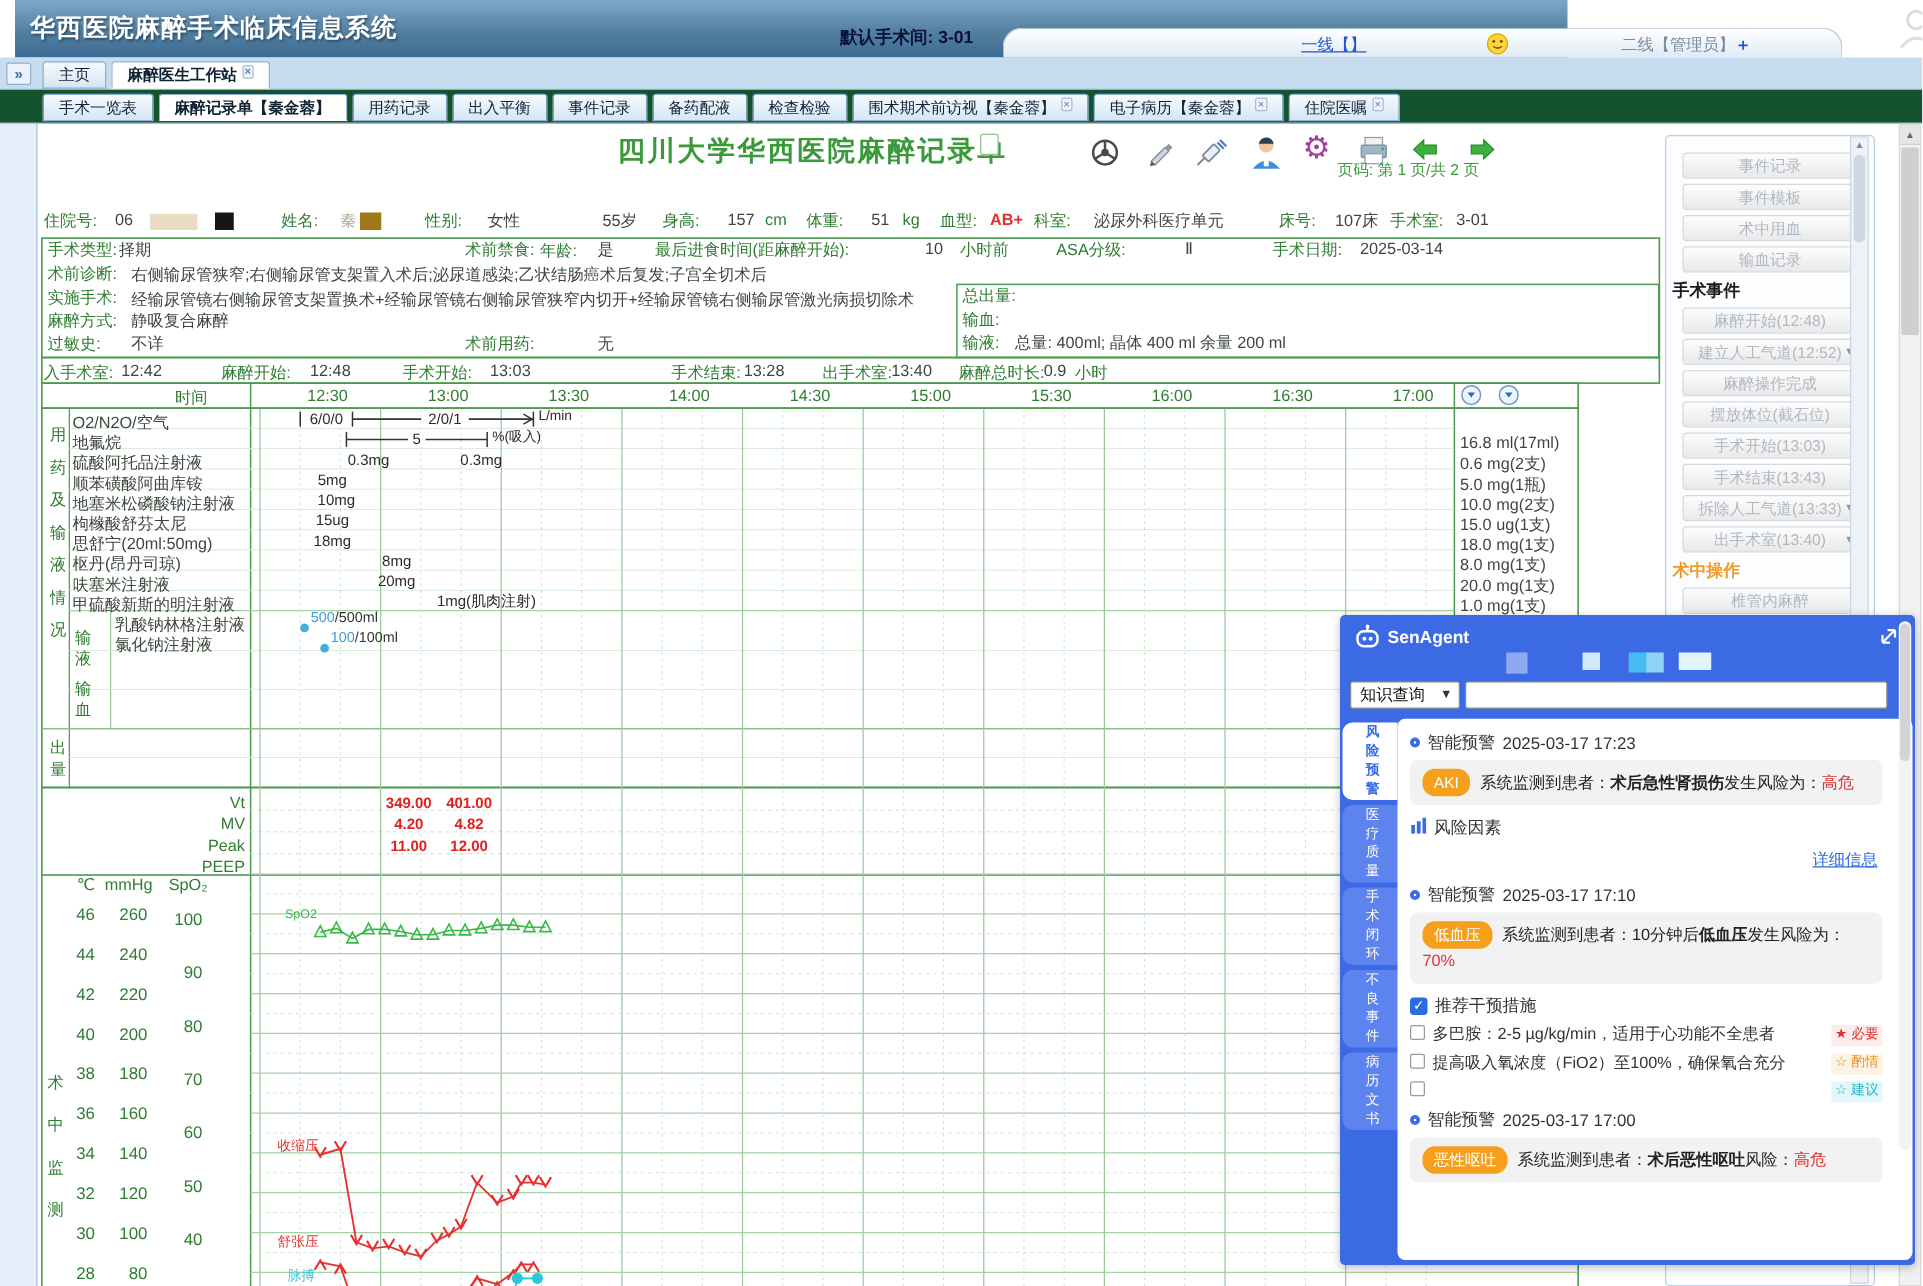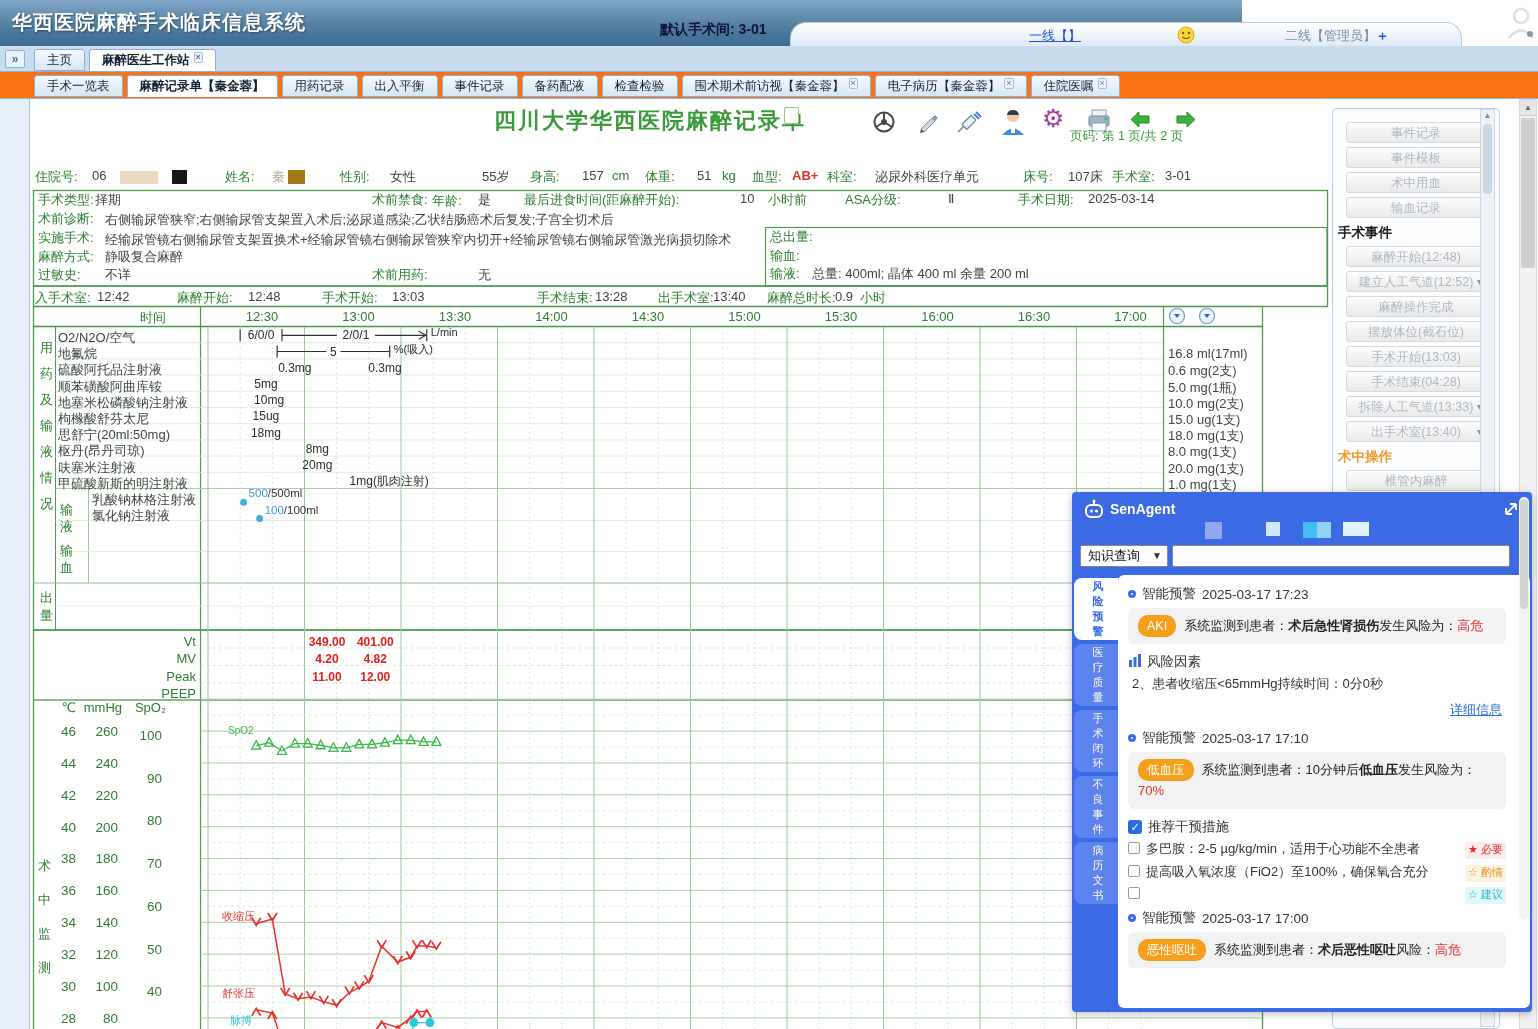--- a/index.html
+++ b/index.html
@@ -1,35 +1,35 @@
 <!DOCTYPE html>
 <html><head>
 <meta charset="utf-8">
 <style>
   html,body{margin:0;padding:0;overflow:hidden;background:#fff;}
   *{box-sizing:border-box;}
   .screen{position:relative;width:1538px;height:1029px;overflow:hidden;
           font-family:"Liberation Sans","DejaVu Sans",sans-serif;background:#fff;}
   
-  .titlebar{position:absolute;left:0;top:0;width:1242px;height:46px;
+  .titlebar{position:absolute;left:12px;top:0;width:1242px;height:46px;
             background:linear-gradient(180deg,#7fa6c9 0%,#54809f 55%,#3c6b94 100%);}
   .app-title{position:absolute;left:12px;top:9px;color:#fff;font-size:20px;font-weight:bold;letter-spacing:1px;text-shadow:1px 1px 2px #2a4a66;}
   .room-label{position:absolute;left:660px;top:21px;color:#0d1038;font-size:14px;font-weight:bold;}
   .userstrip{position:absolute;left:790px;top:22px;width:672px;height:24px;
              background:linear-gradient(180deg,#ffffff,#dfeaf5);border:1px solid #b9cde1;border-bottom:none;
              border-radius:16px 16px 0 0;}
   .userstrip a{position:absolute;top:4px;font-size:13px;cursor:pointer;white-space:nowrap;}
   .line1{left:238px;color:#2255cc;text-decoration:underline;}
   .line2{left:494px;color:#7a8ba0;text-decoration:none;}
   .line2 b{color:#1a55e0;}
   .smiley{position:absolute;left:386px;top:3px;}
   .person-icon{position:absolute;left:1506px;top:6px;}
   
   .tabrow1{position:absolute;left:0;top:46px;width:1538px;height:26px;background:#c7dcef;border-bottom:1px solid #8fb0d4;}
-  .tabrow2{position:absolute;left:0;top:72px;width:1538px;height:27px;background:#f97316;border-bottom:1px solid #9ab6d6;}
+  .tabrow2{position:absolute;left:0;top:72px;width:1538px;height:27px;background:#14532d;border-bottom:1px solid #9ab6d6;}
   .collapse-btn{position:absolute;left:5px;top:4px;width:20px;height:18px;background:#eaf3fc;border:1px solid #8fb0d4;
                 color:#3a6ea5;font-weight:bold;font-size:12px;text-align:center;line-height:16px;border-radius:2px;cursor:pointer;}
   .tabs{position:absolute;left:34px;top:3px;display:flex;gap:4px;}
   .tab{position:relative;height:22px;line-height:21px;padding:0 12px;font-size:12.5px;color:#123;
        background:linear-gradient(180deg,#f5fafe,#d5e6f5);border:1px solid #8fb0d4;border-radius:3px 3px 0 0;cursor:pointer;white-space:nowrap;}
   .tab.active{background:#fff;font-weight:bold;border-bottom-color:#fff;}
   .closex{font-size:9px;color:#5577aa;border:1px solid #aabbd4;background:#eef4fb;border-radius:2px;
           padding:0 1px;margin-left:4px;vertical-align:top;line-height:9px;display:inline-block;margin-top:2px;}
   
   #doc{position:absolute;left:0;top:99px;width:1538px;height:930px;background:#fff;z-index:1;}
@@ -525,21 +525,21 @@
       <div class="sbtn"><span>事件记录</span></div>
       <div class="sbtn"><span>事件模板</span></div>
       <div class="sbtn"><span>术中用血</span></div>
       <div class="sbtn"><span>输血记录</span></div>
       <div class="sb-head">手术事件</div>
       <div class="sbtn"><span>麻醉开始(12:48)</span></div>
       <div class="sbtn"><span>建立人工气道(12:52)</span><span class="caret">▾</span></div>
       <div class="sbtn"><span>麻醉操作完成</span></div>
       <div class="sbtn"><span>摆放体位(截石位)</span></div>
       <div class="sbtn"><span>手术开始(13:03)</span></div>
-      <div class="sbtn"><span>手术结束(04:28)</span></div>
+      <div class="sbtn"><span>手术结束(13:43)</span></div>
       <div class="sbtn"><span>拆除人工气道(13:33)</span><span class="caret">▾</span></div>
       <div class="sbtn"><span>出手术室(13:40)</span><span class="caret">▾</span></div>
       <div class="sb-head orange">术中操作</div>
       <div class="sbtn"><span>椎管内麻醉</span></div>
     </div>
   <div class="sb-scroll">
     <div class="arr">▲</div>
     <div class="sb-thumb"></div>
   </div>
   <div class="main-scroll">
@@ -599,21 +599,20 @@
         </div>
         <div class="m-bub"><span class="pill">AKI</span><span>系统监测到患者：</span><b>术后急性肾损伤</b><span>发生风险为：</span><span class="risk">高危</span></div>
         <div class="m-sec">
           <span><svg width="13" height="13">
               <rect x="1" y="6" width="3" height="7" fill="#3a6be8"></rect>
               <rect x="5.5" y="3" width="3" height="10" fill="#3a6be8"></rect>
               <rect x="10" y="0" width="3" height="13" fill="#3a6be8"></rect>
             </svg></span>
           <span>风险因素</span>
         </div>
-        <div class="m-factor">2、患者收缩压&lt;65mmHg持续时间：0分0秒</div>
         <div class="m-link">详细信息</div>
         <div class="m-head">
           <span class="ring"></span>
           <span>智能预警</span>
           <span>2025-03-17 17:10</span>
         </div>
         <div class="m-bub"><span class="pill">低血压</span><span>系统监测到患者：10分钟后</span><b>低血压</b><span>发生风险为：</span><span class="risk">70%</span></div>
         <div class="m-sec">
           <span class="chk">✓</span>
           <span>推荐干预措施</span>

